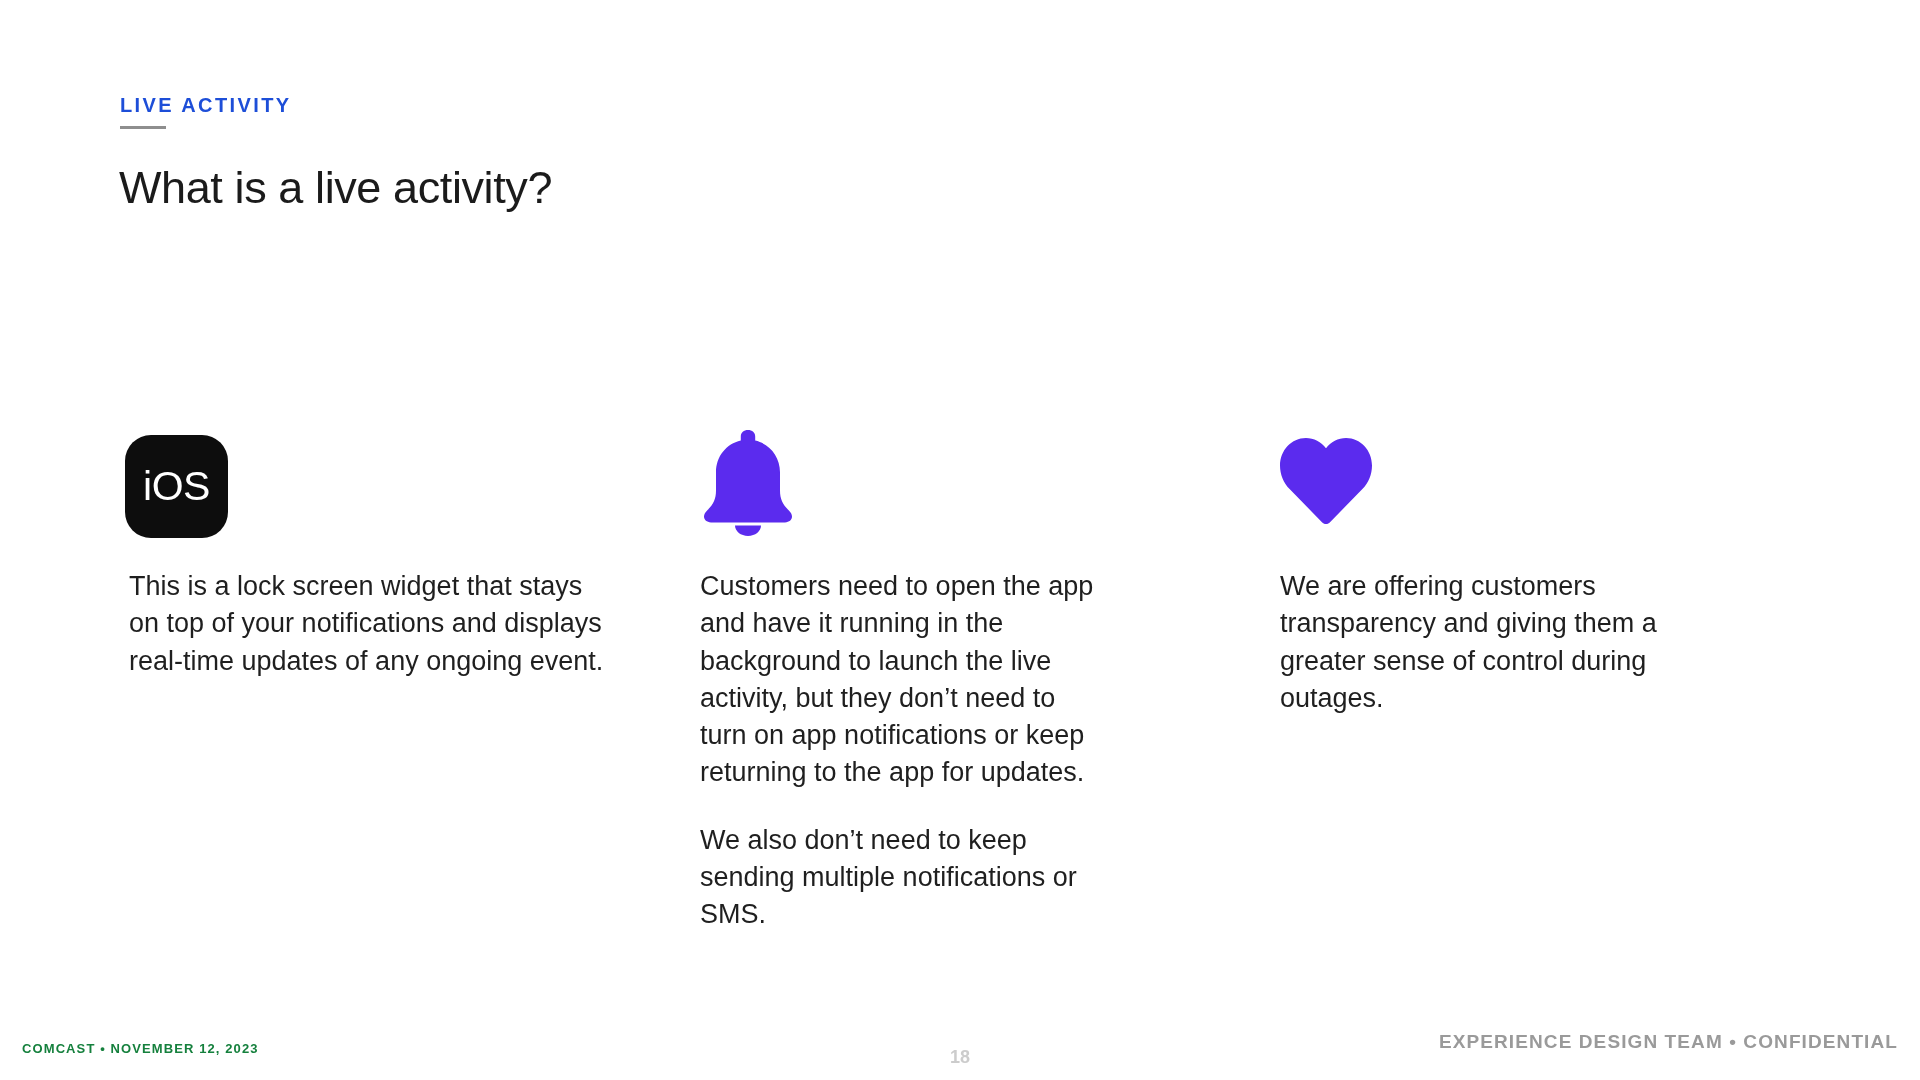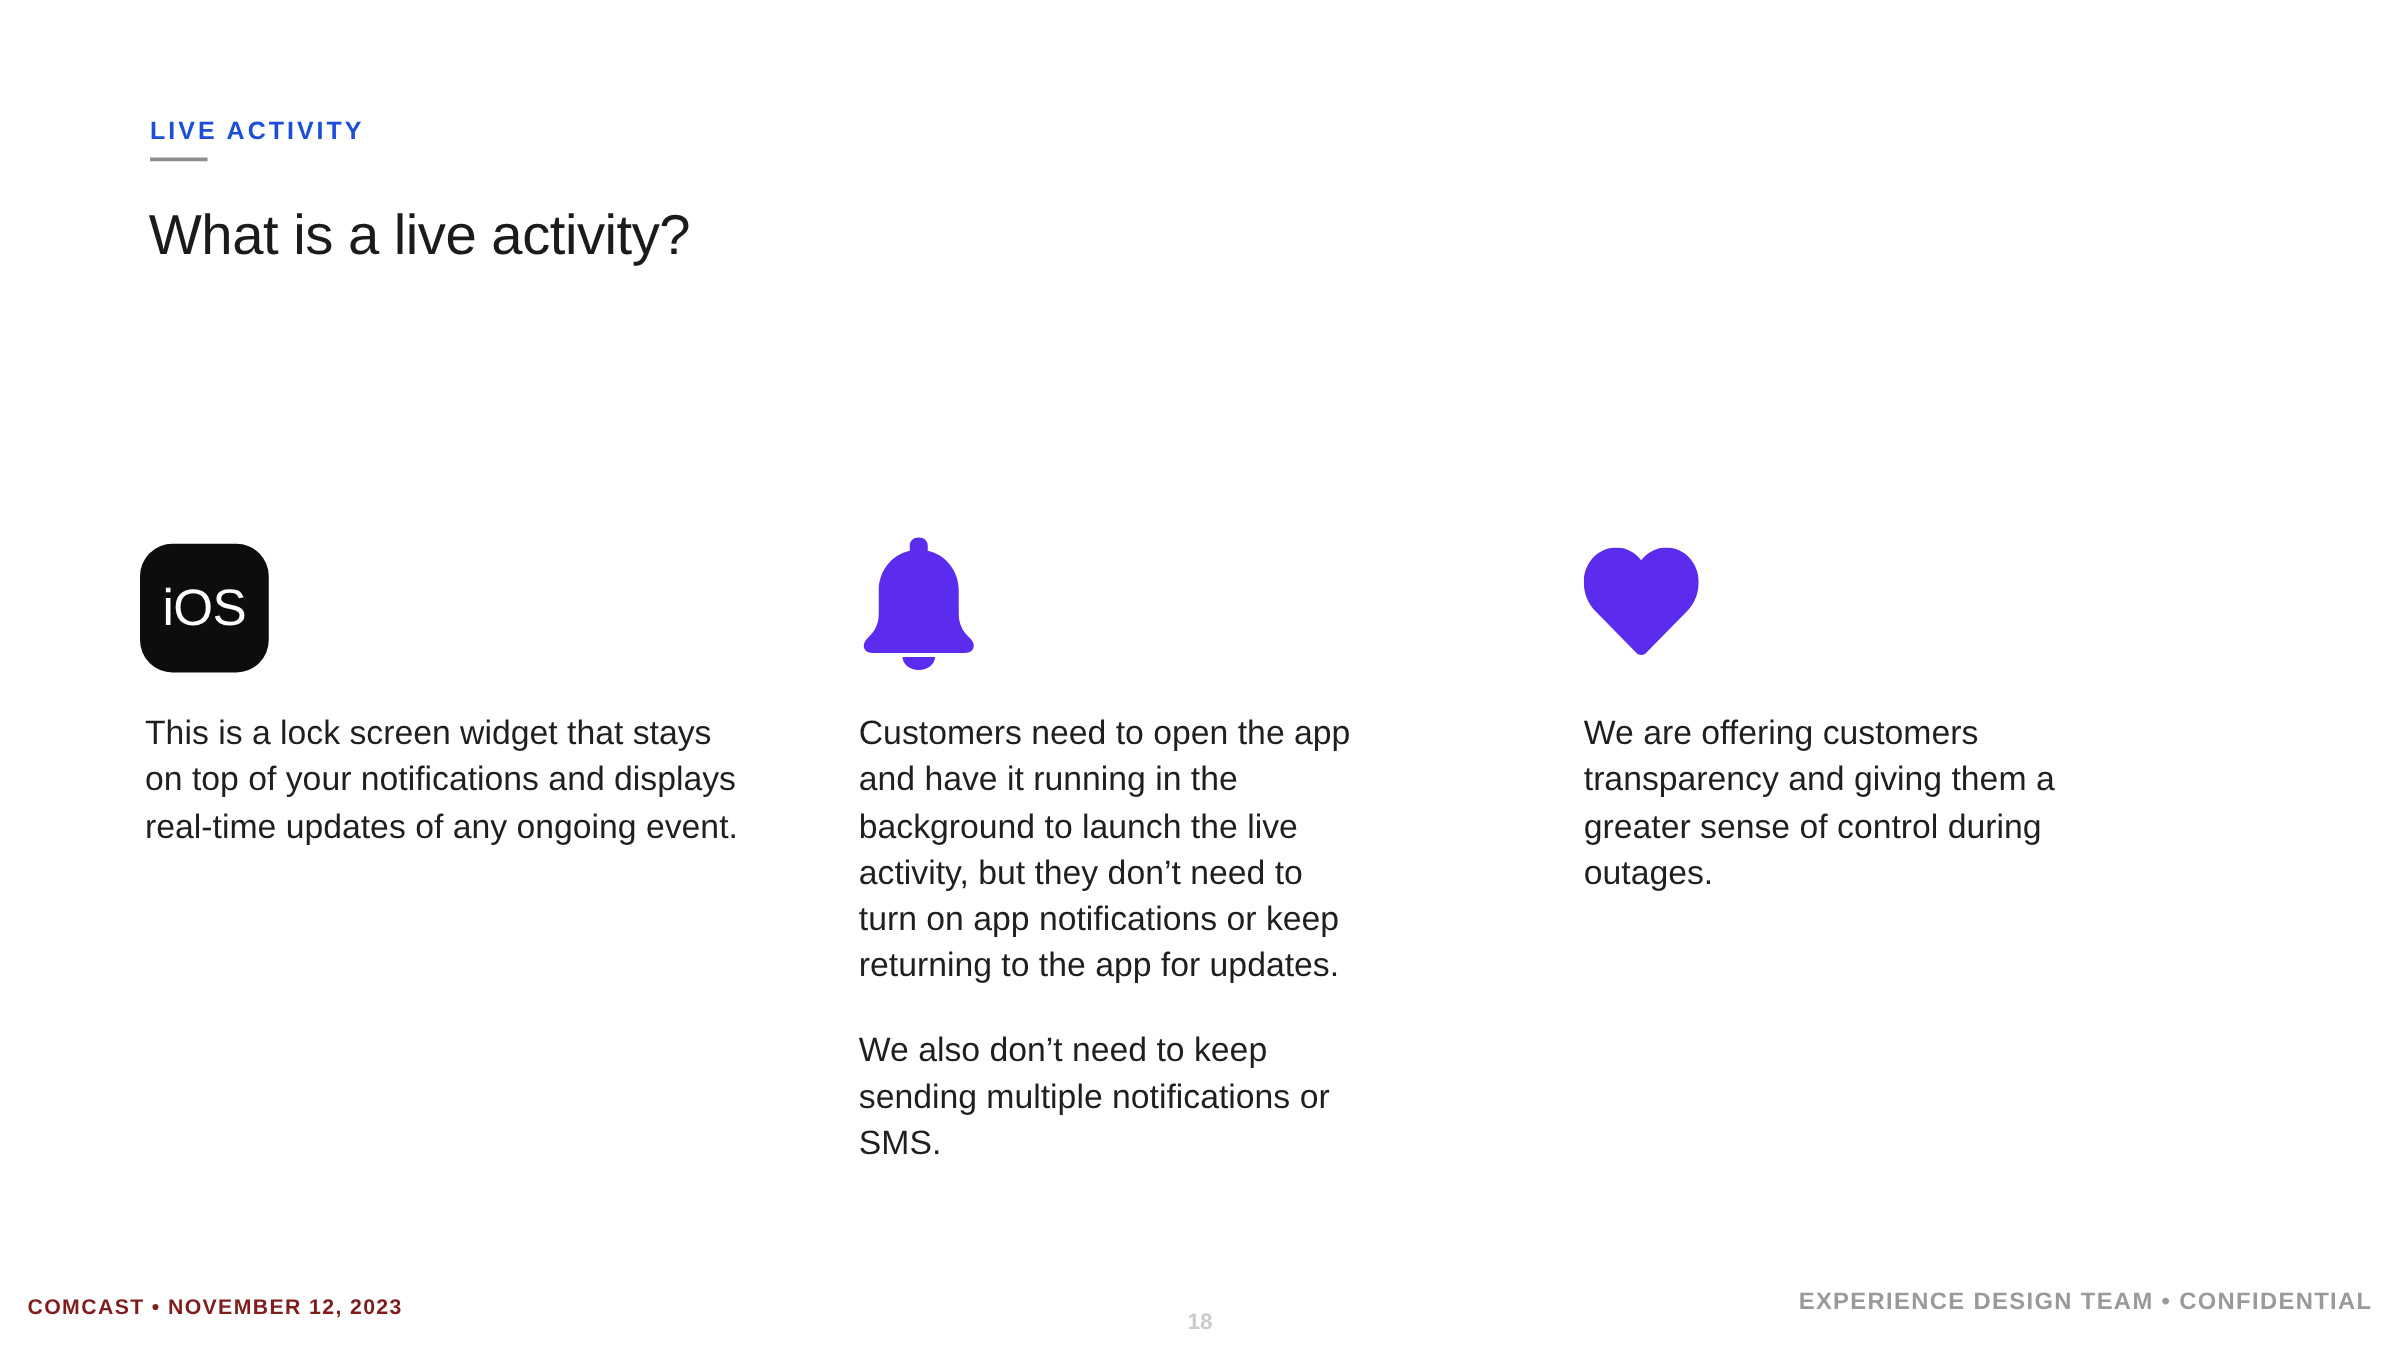--- a/index.html
+++ b/index.html
@@ -47,21 +47,21 @@
     font-size: 45px;
     line-height: 1.12;
     font-weight: 400;
     color: #1b1b1b;
     letter-spacing: -0.4px;
   }
 
   
   .columns {
     position: absolute;
-    left: 112px;
+    left: 125px;
     top: 420px;
     width: 1790px;
     display: flex;
     gap: 0;
   }
   .col {
     width: 570px;
     margin-right: 0;
   }
   .col-1 { width: 575px; }
@@ -110,24 +110,24 @@
 
   .col-1 .body-text { padding-left: 4px; }
   .col-2 .body-text { max-width: 400px; }
   .col-3 .body-text { max-width: 400px; }
 
   
   .footer-left {
     position: absolute;
     left: 22px;
     bottom: 24px;
-    font-size: 17px;
+    font-size: 13px;
     letter-spacing: 1.1px;
     font-weight: 700;
-    color: #7f1d1d;
+    color: #15803d;
     text-transform: uppercase;
     white-space: nowrap;
     margin-top: 44px;
   }
   .footer-left .sep { font-weight: 700; }
   .footer-left .date { font-weight: 600; }
 
   .footer-right {
     position: absolute;
     right: 22px;

